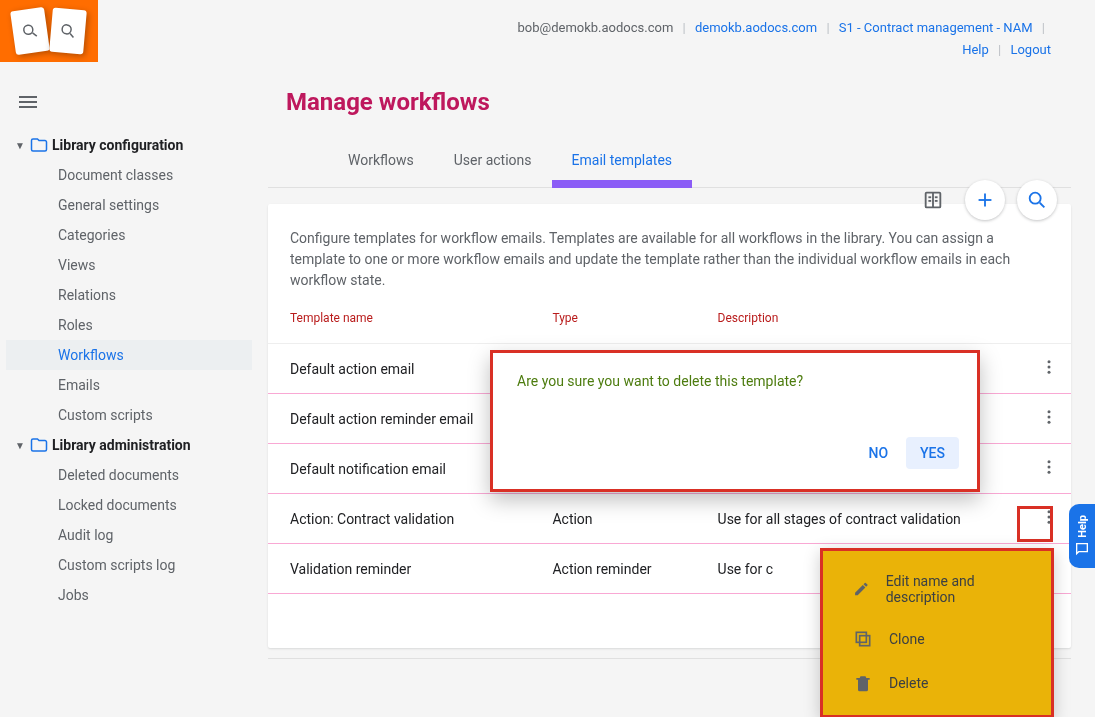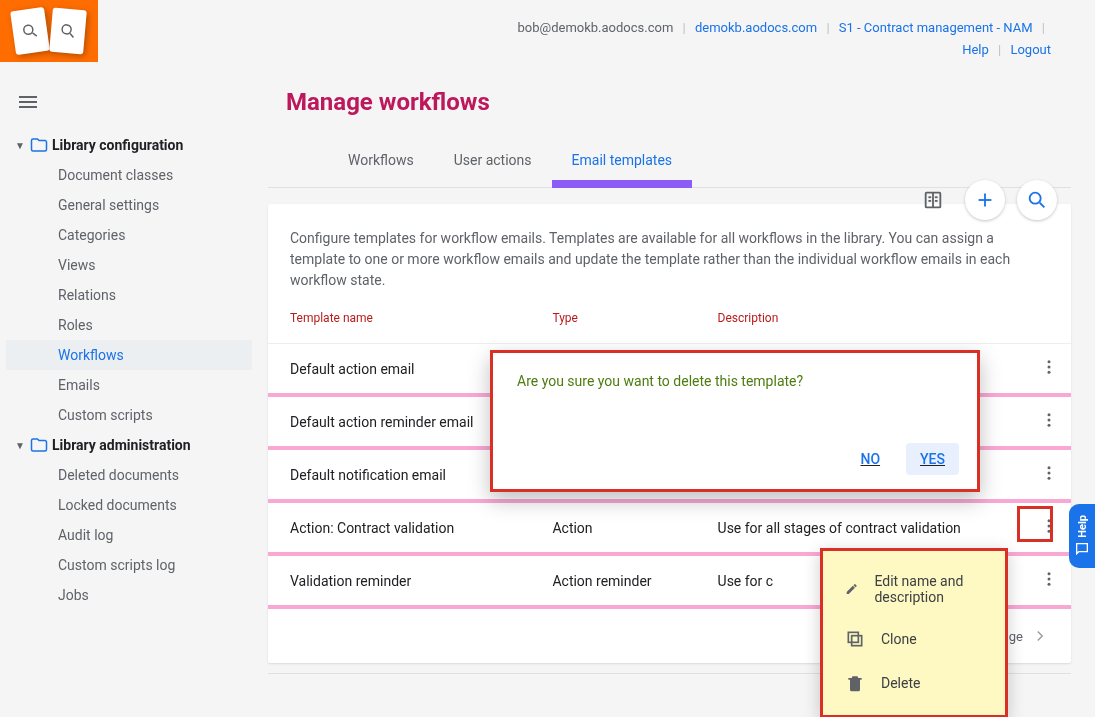--- a/index.html
+++ b/index.html
@@ -32,36 +32,36 @@
   .tab.active { color:#1a73e8; border-bottom:8px solid #8b5cf6; margin-bottom:-1px;}
 
   .card { background:#fff; margin-top:16px; border-radius:2px; box-shadow:0 1px 2px rgba(60,64,67,.15); position:relative;}
   .card-actions { position:absolute; right:14px; top:-24px; display:flex; gap:12px;}
   .iconbtn { width:40px; height:40px; border-radius:50%; background:#fff; box-shadow:0 1px 3px rgba(60,64,67,.3); display:flex; align-items:center; justify-content:center; cursor:pointer;}
   .iconbtn.flat { box-shadow:none; background:transparent;}
   .iconbtn svg { width:22px; height:22px; }
   .desc { padding:24px 22px 6px; color:#5f6368; font-size:14px; line-height:1.5;}
   table { width:100%; border-collapse:collapse; }
   th { text-align:left; font-size:12px; color:#b91c1c; font-weight:400; padding:14px 22px 18px; border-bottom:1px solid #eee;}
-  td { padding:14px 22px; font-size:14px; color:#202124; border-bottom:4px solid #f9a8d4;}
+  td { padding:14px 22px; font-size:14px; color:#202124; border-bottom:1px solid #f9a8d4;}
   td.menu-cell { width:40px; text-align:center; padding:14px 8px;}
   .kebab { cursor:pointer; color:#5f6368; display:inline-flex;}
   .pager { display:flex; justify-content:flex-end; align-items:center; padding:18px 22px; font-size:13px; color:#5f6368; gap:8px;}
   .pager svg { width:18px; height:18px; fill:#9aa0a6;}
 
   .dialog { position:absolute; left:490px; top:350px; width:490px; height:142px; background:#fff; box-shadow:0 8px 20px rgba(0,0,0,.25); border:3px solid #d93025; padding:20px 24px;}
   .dialog h2 { margin:0 0 16px; font-size:18px; font-weight:500;}
   .dialog p { margin:0; color:#4d7c0f; font-size:14px;}
-  .dialog-actions { position:absolute; right:18px; bottom:14px; display:flex; gap:12px;text-decoration:underline;}
+  .dialog-actions { position:absolute; right:18px; bottom:20px; display:flex; gap:4px;}
   .txtbtn { font-size:14px; font-weight:500; color:#1a73e8; padding:8px 14px; cursor:pointer; border-radius:4px;}
   .txtbtn.primary { background:#e8f0fe;}
 
   .kebab-highlight { position:absolute; left:1017px; top:506px; width:36px; height:36px; border:3px solid #d93025;}
 
-  .context-menu { position:absolute; left:820px; top:548px; width:188px; background:#fef9c3; box-shadow:0 4px 16px rgba(0,0,0,.2); border:3px solid #d93025; padding:10px 4px;}
+  .context-menu { position:absolute; left:820px; top:548px; width:234px; background:#eab308; box-shadow:0 4px 16px rgba(0,0,0,.2); border:3px solid #d93025; padding:10px 12px;}
   .menu-item { display:flex; align-items:center; gap:16px; padding:12px 18px; font-size:14px; color:#3c4043; cursor:pointer;}
   .menu-item svg { width:20px; height:20px; fill:#5f6368;}
 
   .help-tab { position:absolute; right:0; top:504px; width:26px; height:64px; background:#1a73e8; border-radius:10px 0 0 10px; color:#fff; display:flex; flex-direction:column; align-items:center; justify-content:center; gap:4px;}
   .help-tab span { writing-mode:vertical-rl; transform:rotate(180deg); font-size:11px; font-weight:700;}
   .help-tab svg { width:16px; height:16px; stroke:#fff; fill:none;}
 
   .divider { border-top:1px solid #e0e0e0; margin-top:10px;}
 </style>
 </head>

